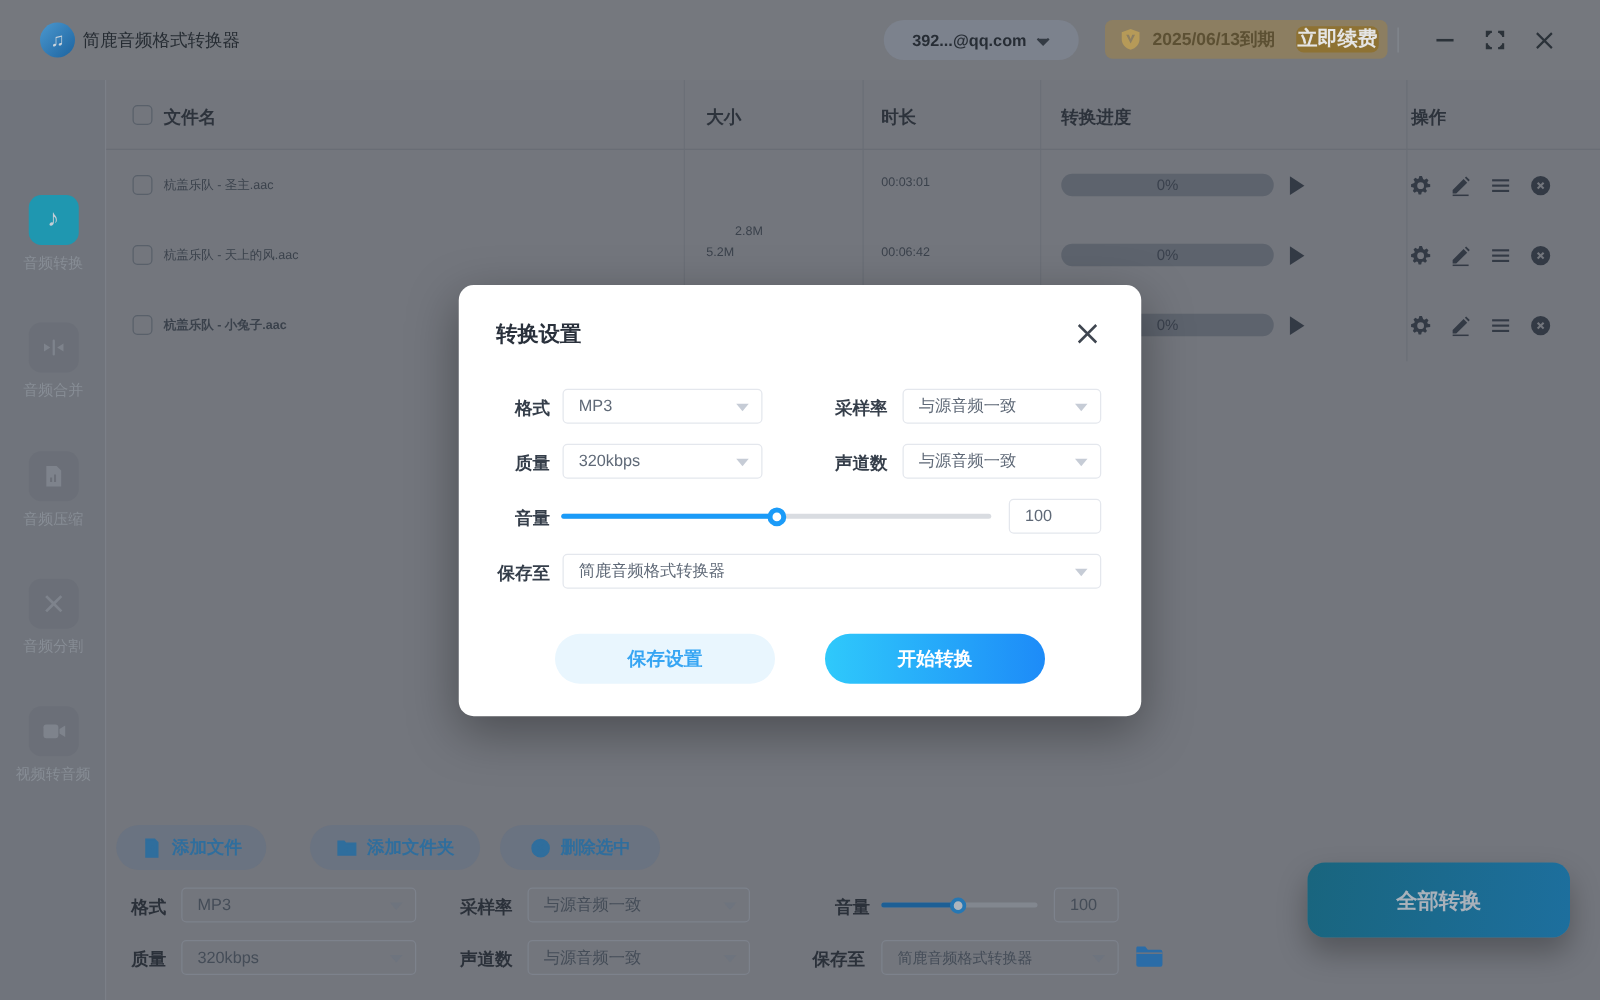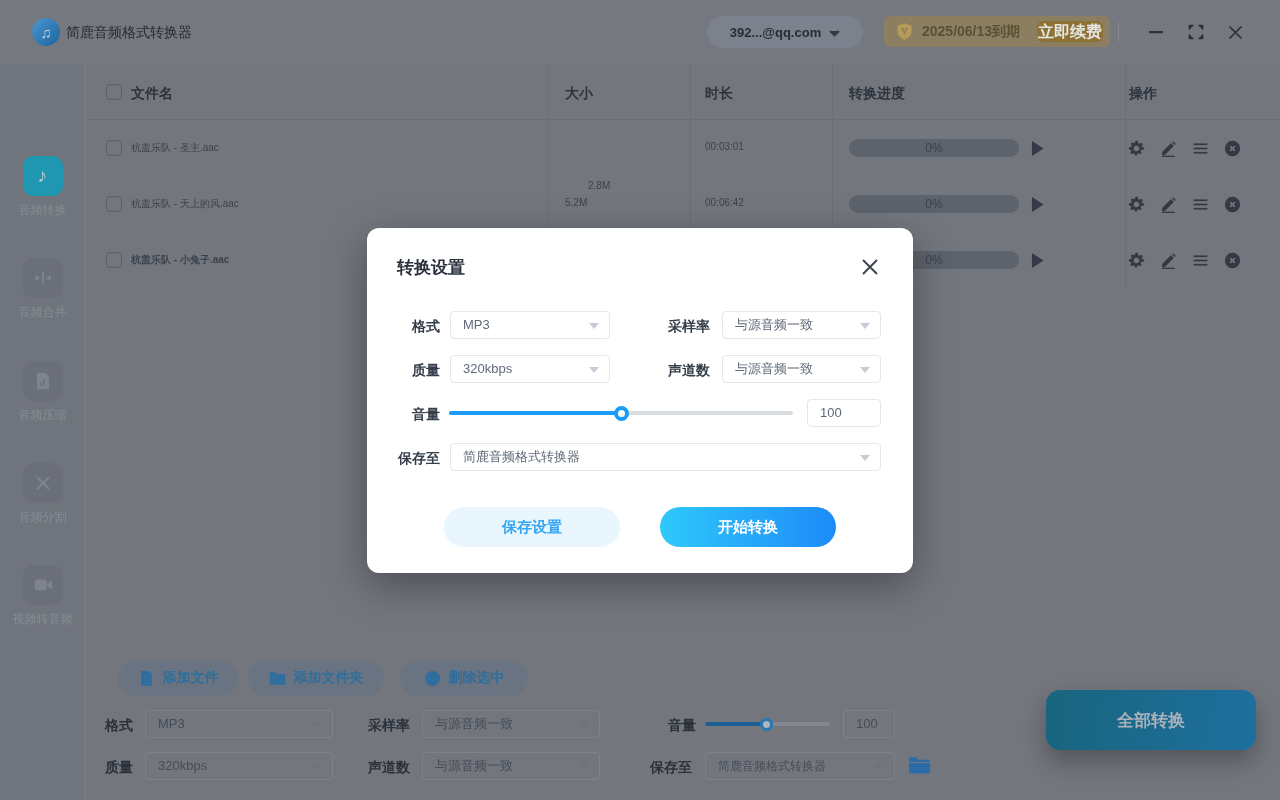--- a/index.html
+++ b/index.html
@@ -284,21 +284,21 @@
           <rect x="2" y="14" width="16" height="2"></rect>
         </svg>
       </div>
     <div class="rowicon" style="left:1224px;top:252px;">
         <svg viewBox="0 0 20 20" width="17" height="17">
           <path d="M10 1a9 9 0 1 0 0 18 9 9 0 0 0 0-18zm3.5 11.1-1.4 1.4L10 11.4l-2.1 2.1-1.4-1.4L8.6 10 6.5 7.9l1.4-1.4L10 8.6l2.1-2.1 1.4 1.4L11.4 10z"></path>
         </svg>
       </div>
   </div>
 
-  <div class="tool-pill" style="left:118px;width:120px;justify-content:center;">
+  <div class="tool-pill" style="left:93px;width:120px;justify-content:center;">
     <span>
         <svg viewBox="0 0 20 20" width="17" height="17" fill="none" stroke="currentColor" stroke-width="1.5">
           <path d="M4.5 1.8h8l3 3v13.4h-11z"></path>
           <path d="M8.5 9.8h4M10.5 7.8v4"></path>
         </svg>
       </span>
     <span>添加文件</span>
   </div>
   <div class="tool-pill" style="left:248px;width:136px;">
     <span>

